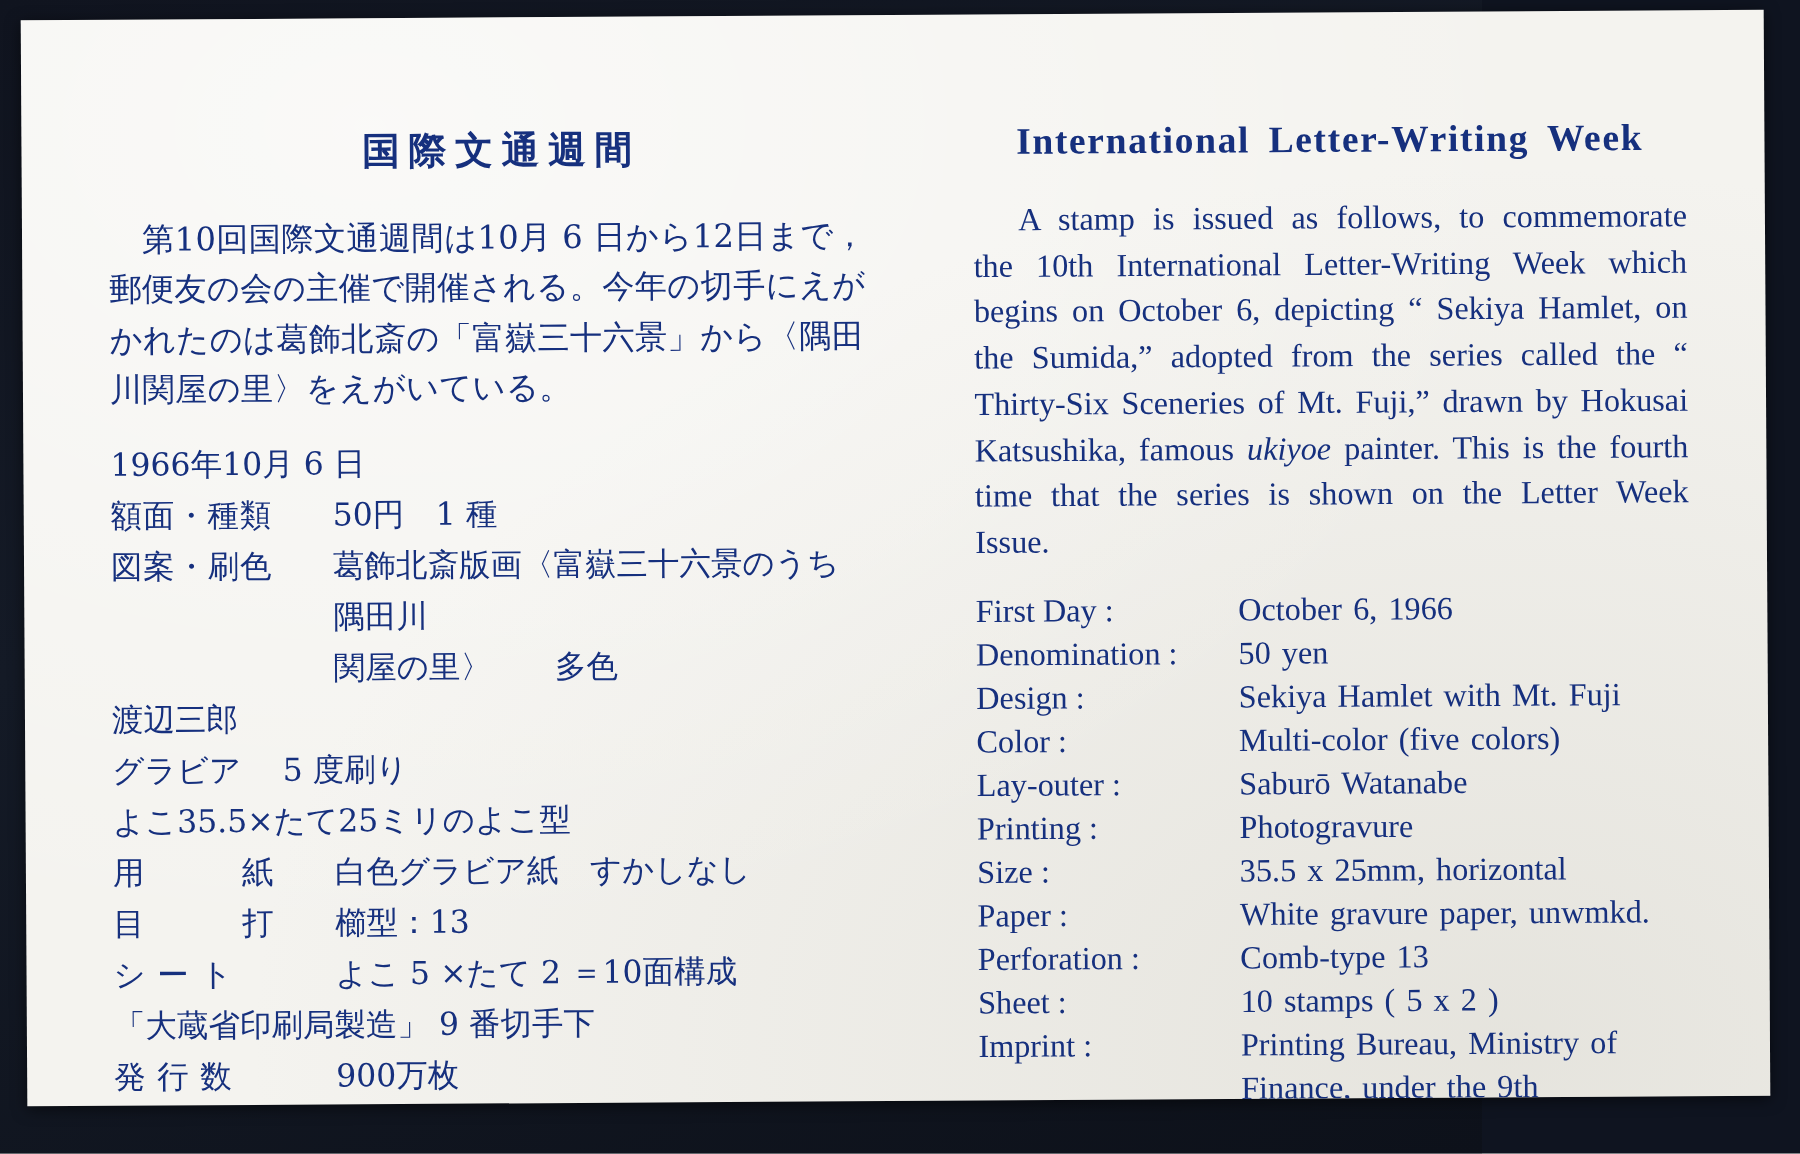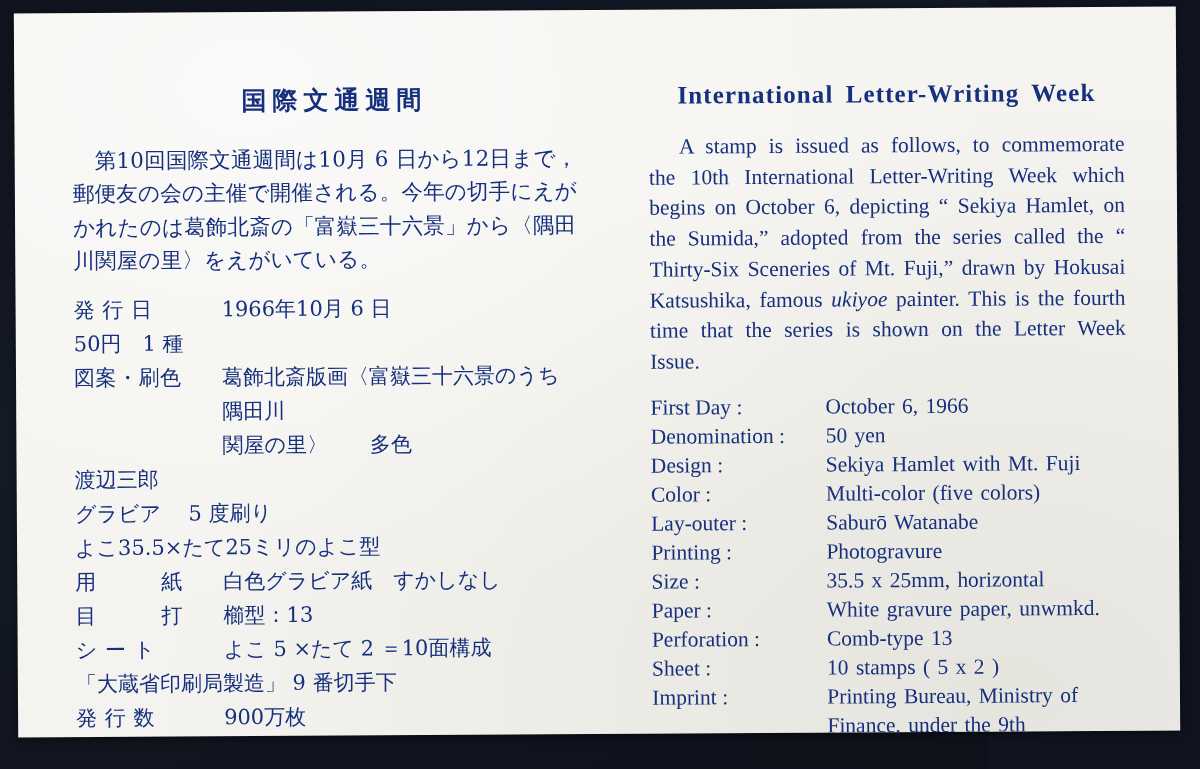--- a/index.html
+++ b/index.html
@@ -159,25 +159,25 @@
     <div class="columns">
 
       <div class="col col-jp">
         <div class="jp-title">国際文通週間</div>
         <div class="jp-body">
           <p>第10回国際文通週間は10月 6 日から12日まで，郵便友の会の主催で開催される。今年の切手にえがかれたのは葛飾北斎の「富嶽三十六景」から〈隅田川関屋の里〉をえがいている。</p>
         </div>
         <div class="jp-specs">
 
           <div class="jp-row">
-            <div class="jp-label">発 行 日</div>
             <div class="jp-value">1966年10月 6 日</div>
           </div>
 
           <div class="jp-row">
+            <div class="jp-label">額面・種類</div>
             <div class="jp-value">50円　1 種</div>
           </div>
 
           <div class="jp-row">
             <div class="jp-label">図案・刷色</div>
             <div class="jp-value">葛飾北斎版画〈富嶽三十六景のうち隅田川</div>
           </div>
           <div class="jp-cont">関屋の里〉　　多色</div>
 
           <div class="jp-row">

